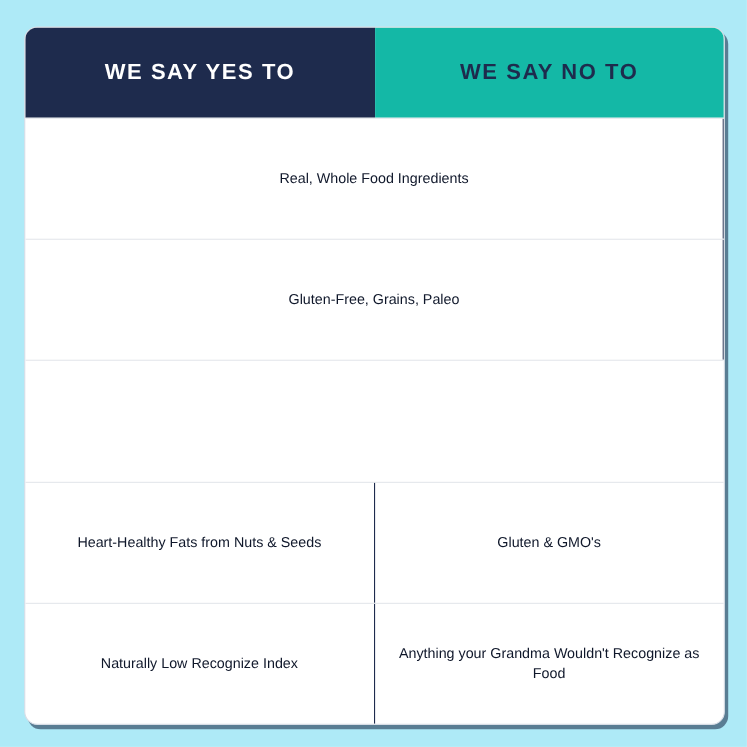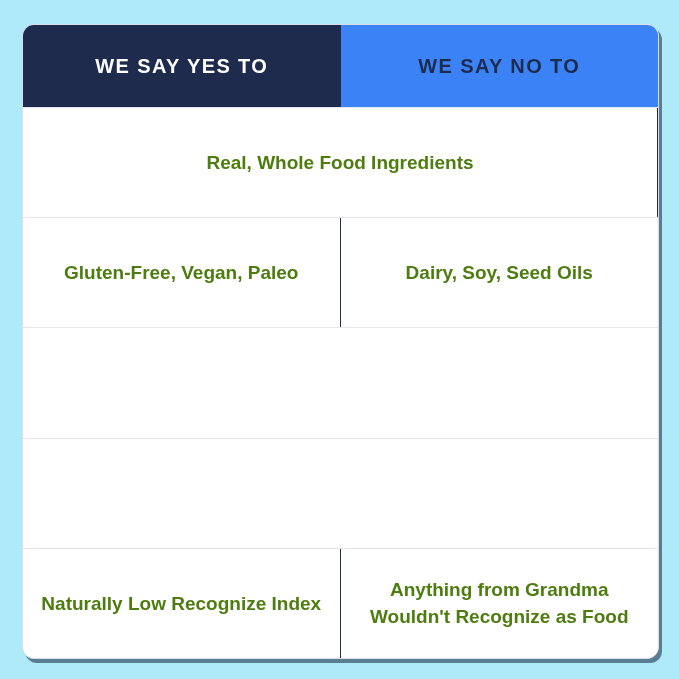--- a/index.html
+++ b/index.html
@@ -64,60 +64,61 @@
   .head-cell {
     font-weight: bold;
     font-size: 20px;
     letter-spacing: 1.4px;
   }
   .head-yes {
     background: #1e2b4d;
     color: #ffffff;
   }
   .head-no {
-    background: #3b82f6;
+    background: #14b8a6;
     color: #1e2b4d;
   }
   .head-cell.left {
     border-right: none;
   }
   .body-cell {
-    color: #4d7c0f;
-    font-size: 19px;
+    color: #0f172a;
+    font-size: 13px;
     line-height: 1.45;
-    font-weight: bold;
+    font-weight: normal;
   }
 </style>
 </head>
 <body>
 
 <div class="page">
   <div class="card">
     <div class="table">
 
       <div class="row header-row">
         <div class="cell head-cell head-yes left">WE SAY YES TO</div>
         <div class="cell head-cell head-no">WE SAY NO TO</div>
       </div>
 
       <div class="row body-row">
         <div class="cell body-cell left">Real, Whole Food Ingredients</div>
       </div>
 
       <div class="row body-row">
-        <div class="cell body-cell left">Gluten-Free, Vegan, Paleo</div>
-        <div class="cell body-cell">Dairy, Soy, Seed Oils</div>
+        <div class="cell body-cell left">Gluten-Free, Grains, Paleo</div>
       </div>
 
       <div class="row body-row">
       </div>
 
       <div class="row body-row">
+        <div class="cell body-cell left">Heart-Healthy Fats from Nuts &amp; Seeds</div>
+        <div class="cell body-cell">Gluten &amp; GMO's</div>
       </div>
 
       <div class="row body-row">
         <div class="cell body-cell left">Naturally Low Recognize Index</div>
-        <div class="cell body-cell">Anything from Grandma Wouldn't Recognize as Food</div>
+        <div class="cell body-cell">Anything your Grandma Wouldn't Recognize as Food</div>
       </div>
 
     </div>
   </div>
 </div>
 
 </body></html>

